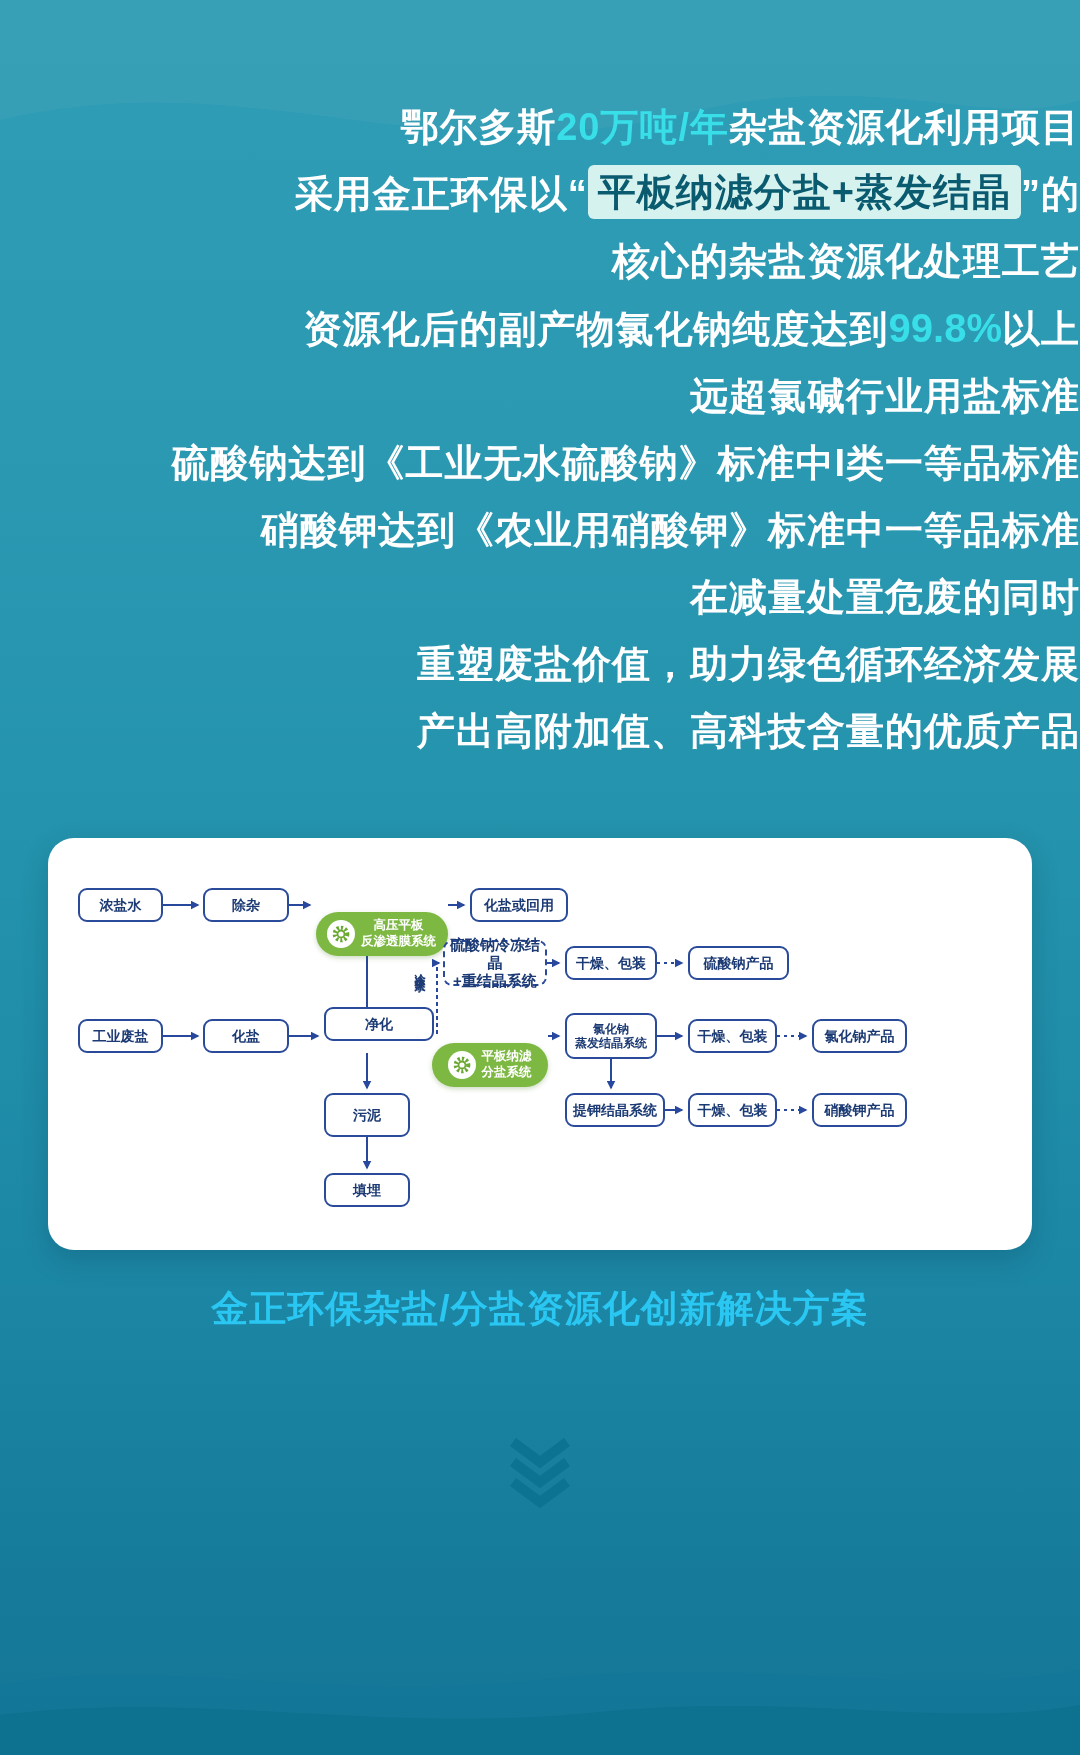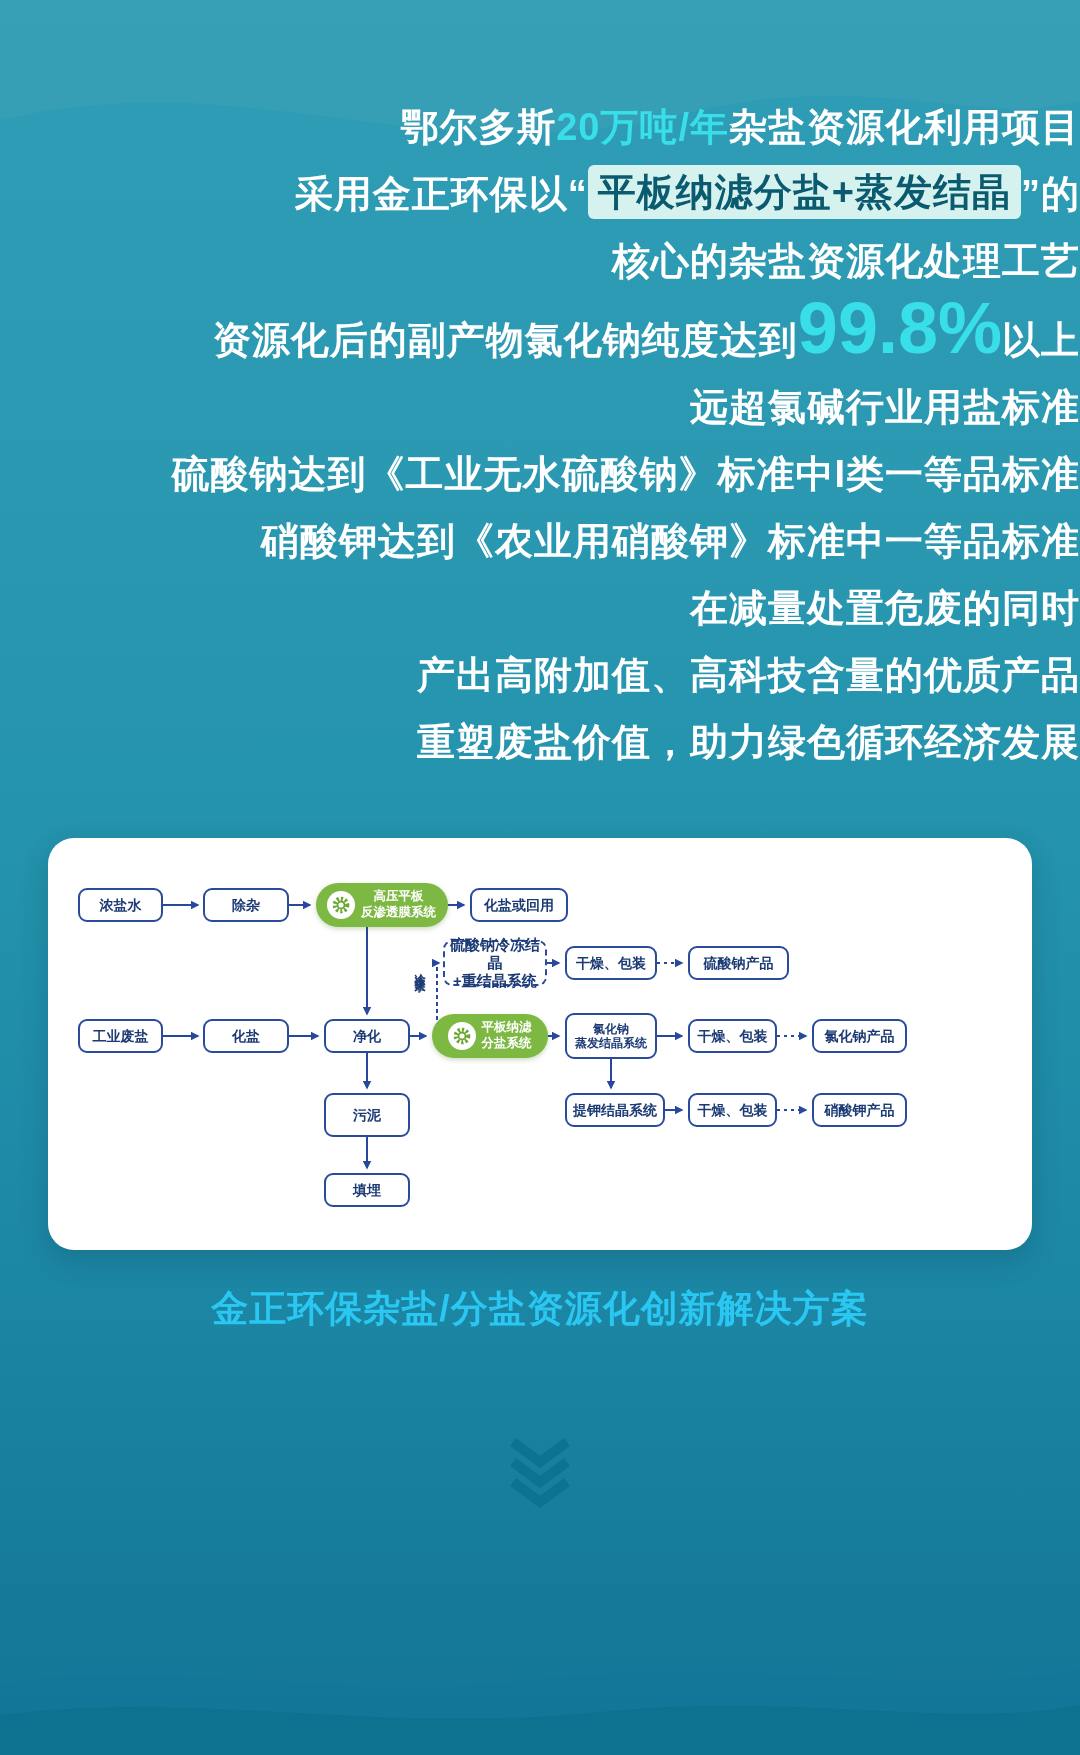--- a/index.html
+++ b/index.html
@@ -8,21 +8,21 @@
     background:linear-gradient(180deg,#2f9db5 0%,#2b99b2 25%,#2392ac 50%,#1c87a5 72%,#167b9b 90%,#147698 100%);
     font-family:"Liberation Sans","DejaVu Sans",sans-serif;
   }
   svg{display:block}
   
   .headline{
     position:absolute;left:0;top:94px;width:1080px;text-align:right;
     color:#ffffff;font-weight:700;font-size:38px;line-height:67px;letter-spacing:1px;
   }
   .accent{color:#38dfe8;}
-  .big-accent{font-size:72px;color:#38dfe8;letter-spacing:0;}
+  .big-accent{font-size:40px;color:#38dfe8;letter-spacing:0;}
   .pill{
     display:inline-block;background:#d6f2ef;color:#0b5b70;border-radius:6px;
     padding:0 10px;line-height:54px;vertical-align:2px;
   }
   .q{color:#ffffff;}
   
   .flow-card{
     position:absolute;left:48px;top:838px;width:984px;height:412px;
     background:#ffffff;border-radius:26px;box-shadow:0 10px 28px rgba(0,40,60,.20);
   }
@@ -32,20 +32,21 @@
     display:flex;flex-direction:column;align-items:center;justify-content:center;
     text-align:center;line-height:1.2;padding:1px 2px;
   }
   .fnode.dashed{border-style:dashed;font-size:15px;}
   .fnode.two-line{font-size:12px;text-align:center;}
   .green-node{
     position:absolute;box-sizing:border-box;background:#7db843;border-radius:22px;
     color:#ffffff;font-size:12.5px;font-weight:700;line-height:1.25;
     display:flex;align-items:center;justify-content:center;gap:6px;padding:0 8px 0 7px;
     box-shadow:0 2px 5px rgba(60,110,20,.25);
+    margin-top:29px;
   }
   .gear-badge{
     width:28px;height:28px;border-radius:50%;background:#ffffff;flex:none;
     display:flex;align-items:center;justify-content:center;
   }
   .glines{text-align:center;}
   .vlabel{
     position:absolute;writing-mode:vertical-rl;color:#1c3a74;font-size:11px;
     font-weight:700;letter-spacing:2px;
   }
@@ -69,22 +70,22 @@
 
   <div class="headline">
     <div><span>鄂尔多斯</span><span class="accent">20万吨/年</span><span>杂盐资源化利用项目</span></div>
     <div><span>采用金正环保以</span><span class="q">“</span><span class="pill">平板纳滤分盐+蒸发结晶</span><span class="q">”</span><span>的</span></div>
     <div>核心的杂盐资源化处理工艺</div>
     <div><span>资源化后的副产物氯化钠纯度达到</span><span class="big-accent">99.8%</span><span>以上</span></div>
     <div>远超氯碱行业用盐标准</div>
     <div>硫酸钠达到《工业无水硫酸钠》标准中I类一等品标准</div>
     <div>硝酸钾达到《农业用硝酸钾》标准中一等品标准</div>
     <div>在减量处置危废的同时</div>
+    <div>重塑废盐价值，助力绿色循环经济发展</div>
     <div>产出高附加值、高科技含量的优质产品</div>
-    <div>重塑废盐价值，助力绿色循环经济发展</div>
   </div>
 
   <div class="flow-card">
 
     <svg class="flow-arrows" width="984" height="412" viewBox="0 0 984 412">
       <defs>
         <marker id="ah" markerWidth="9" markerHeight="9" refX="7.5" refY="4.5" orient="auto" markerUnits="userSpaceOnUse">
           <path d="M0,0 L9,4.5 L0,9 Z" fill="#27489c"></path>
         </marker>
       </defs>
@@ -138,21 +139,21 @@
         <span>硫酸钠冷冻结晶</span>
         <span>+重结晶系统</span>
       </div>
     <div class="fnode" style="left:517px;top:108px;width:92px;height:34px">干燥、包装</div>
     <div class="fnode" style="left:640px;top:108px;width:101px;height:34px">硫酸钠产品</div>
 
     <div class="vlabel" style="left:364px;top:126px;height:70px">冷冻浓盐水</div>
 
     <div class="fnode" style="left:30px;top:181px;width:85px;height:34px">工业废盐</div>
     <div class="fnode" style="left:155px;top:181px;width:86px;height:34px">化盐</div>
-    <div class="fnode" style="left:276px;top:181px;width:86px;height:34px">净化</div>
+    <div class="fnode" style="left:276px;top:169px;width:110px;height:34px">净化</div>
     <div class="green-node" style="left:384px;top:176px;width:116px;height:44px">
       <span class="gear-badge">
         <svg width="20" height="20" viewBox="0 0 24 24">
           <circle cx="12" cy="12" r="7.5" fill="none" stroke="#6aa832" stroke-width="5" stroke-dasharray="2.6 2.3"></circle>
           <circle cx="12" cy="12" r="4.2" fill="none" stroke="#6aa832" stroke-width="2.2"></circle>
         </svg>
       </span>
       <span class="glines">
           <div>平板纳滤</div>
           <div>分盐系统</div>

